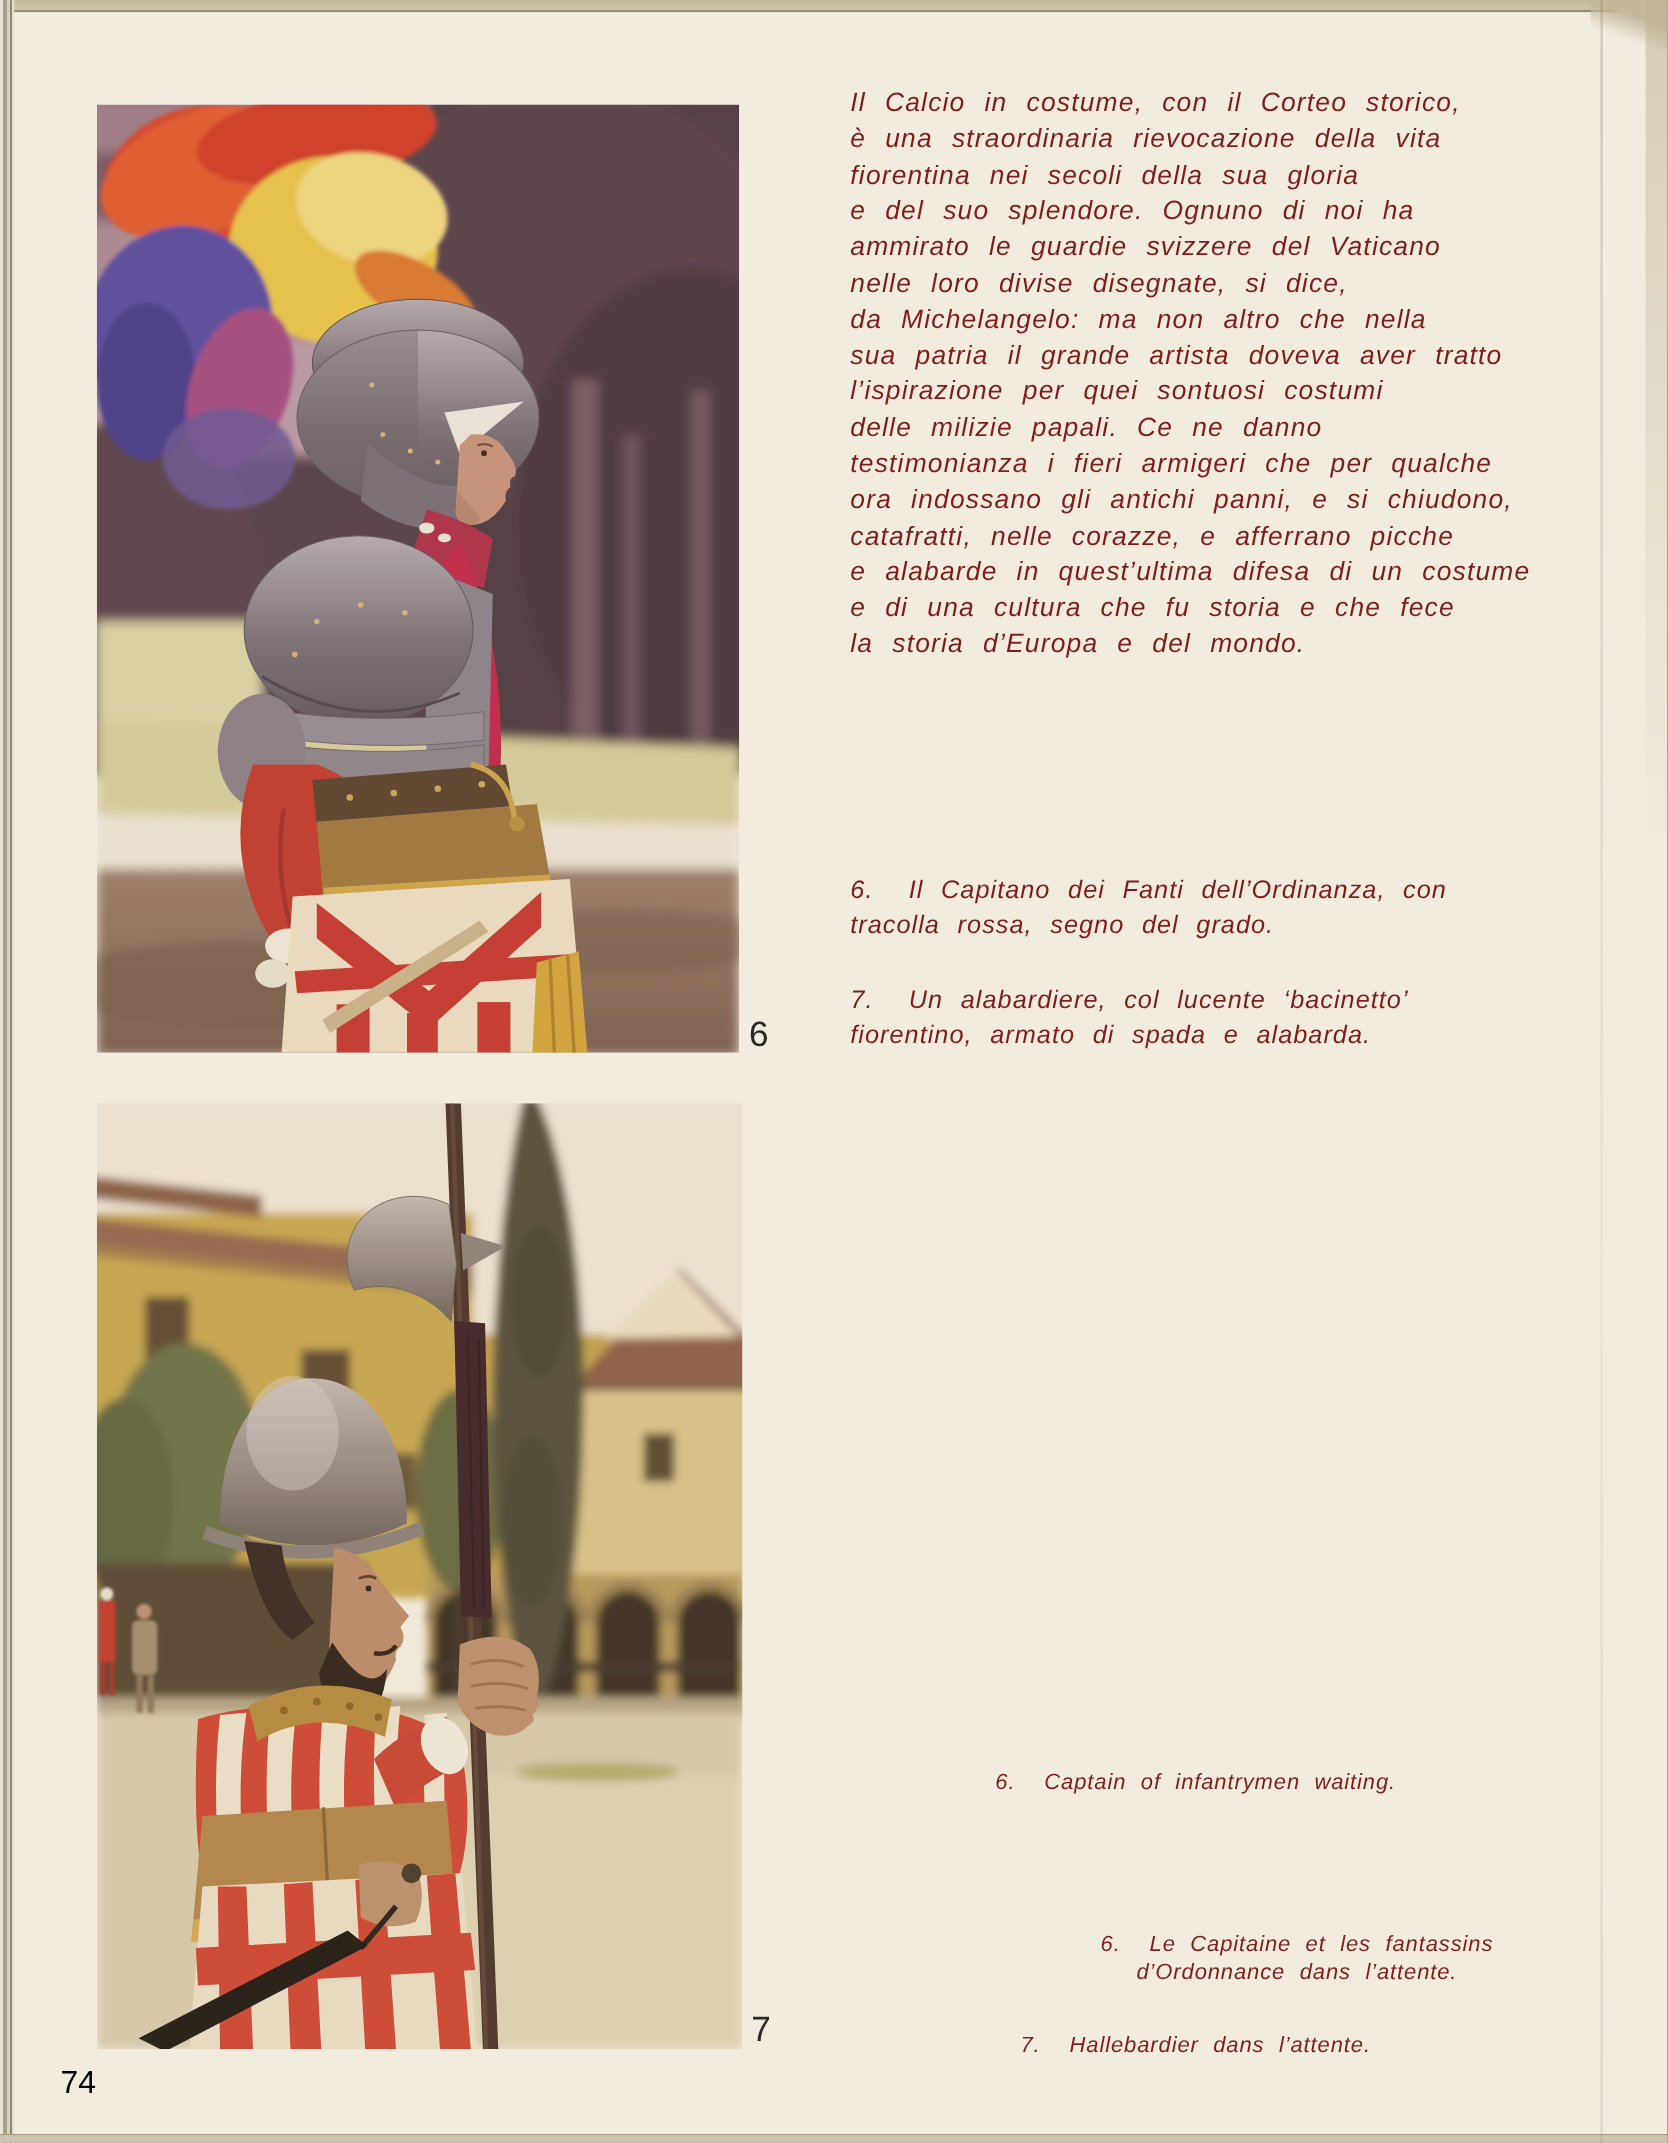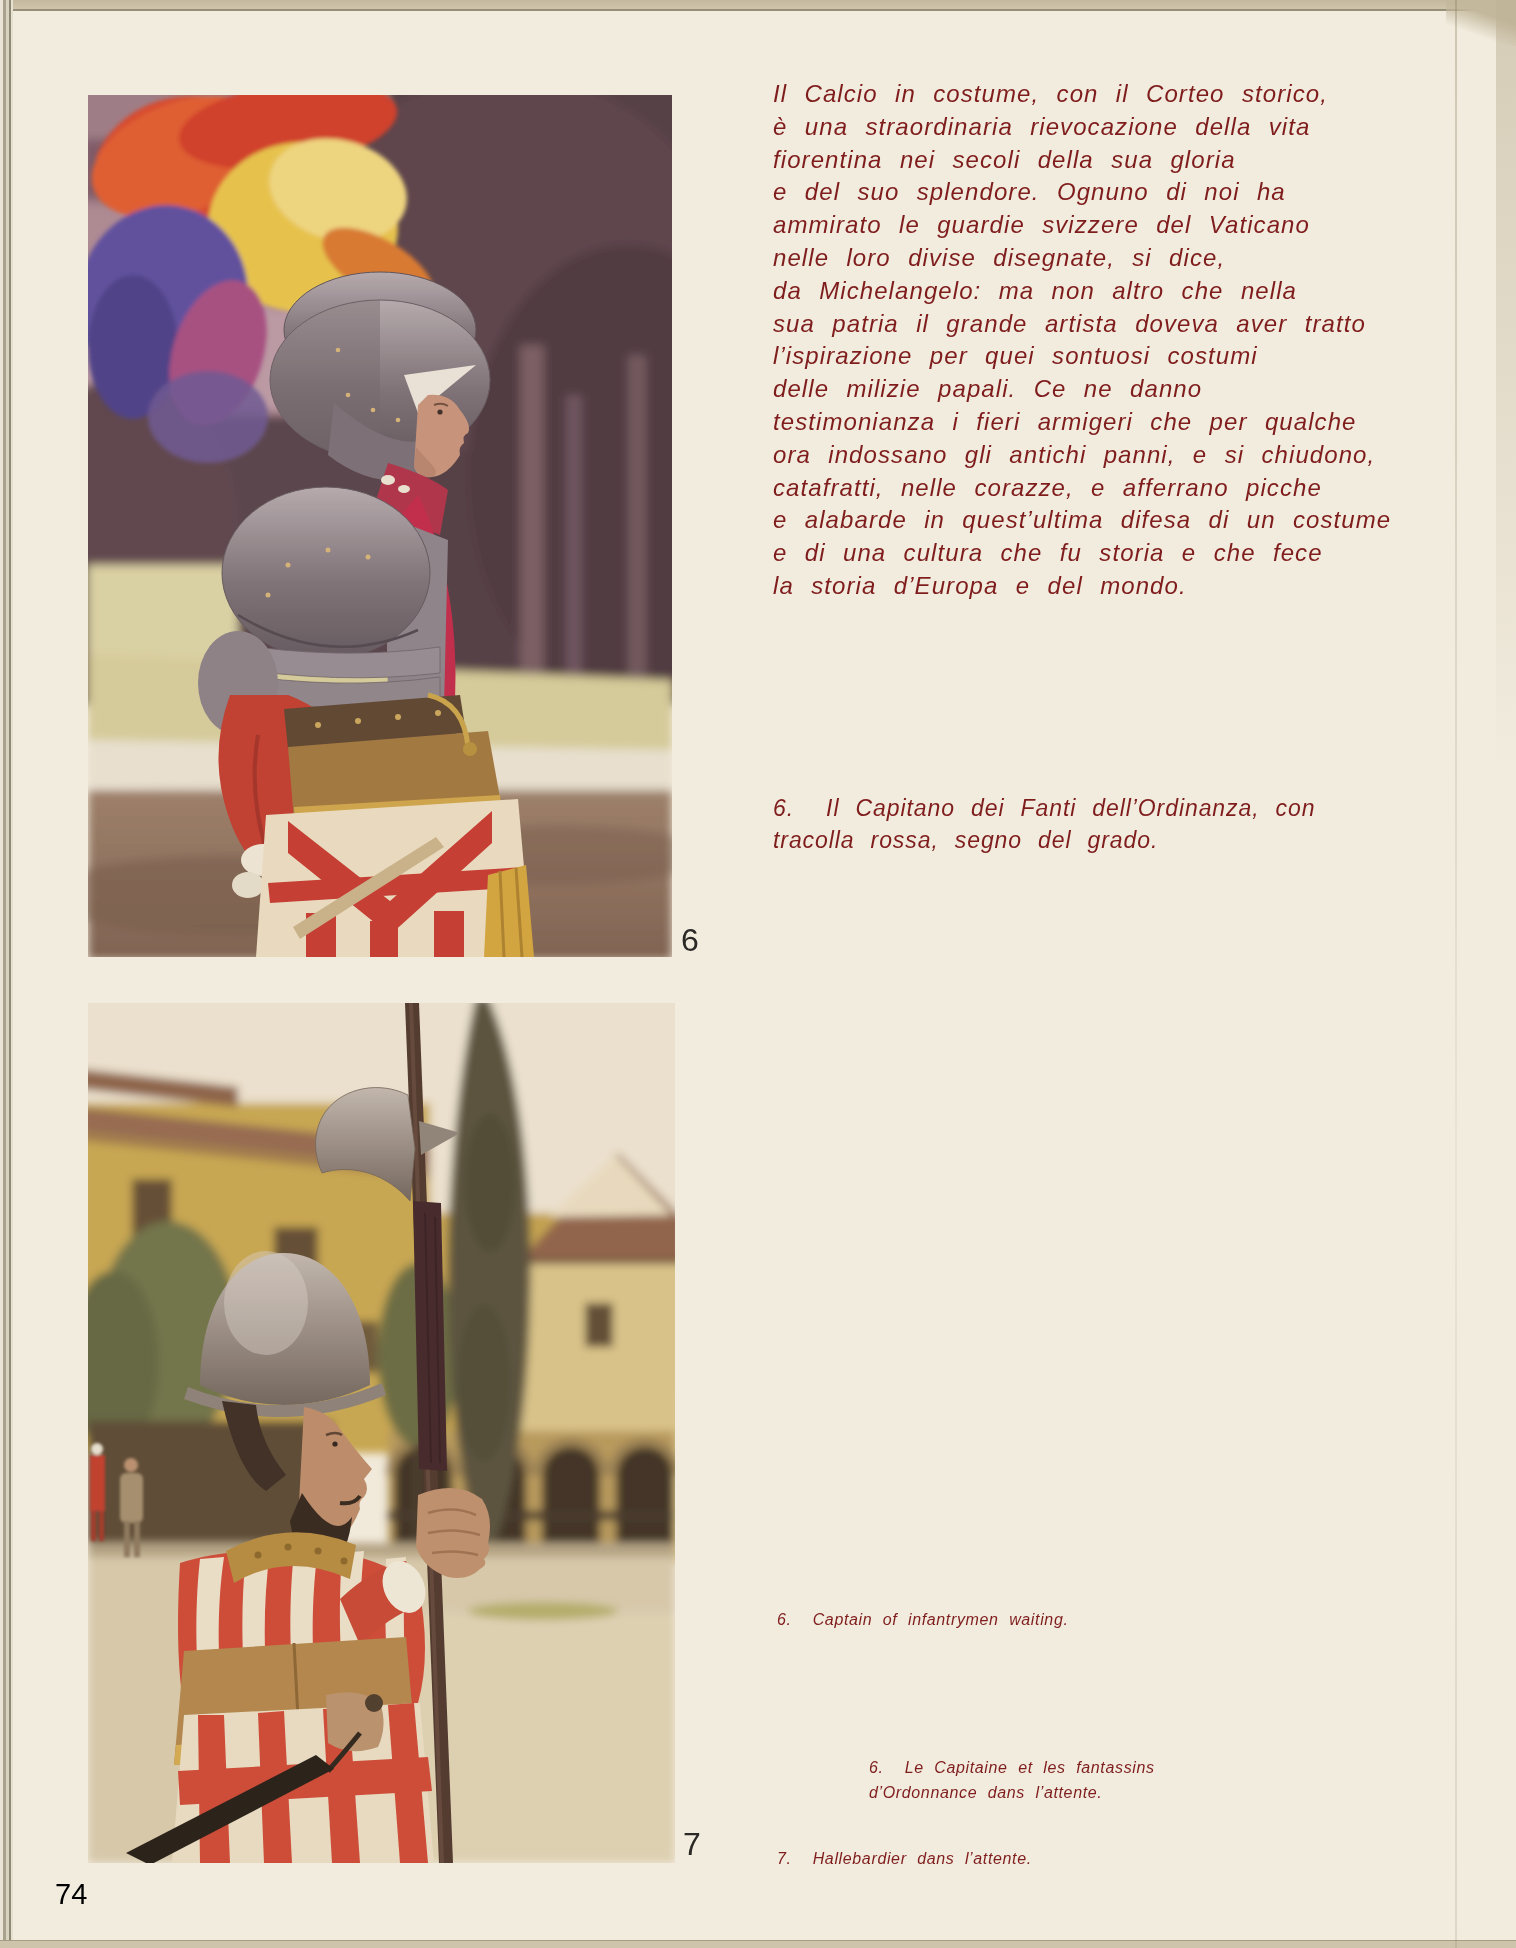--- a/index.html
+++ b/index.html
@@ -28,21 +28,21 @@
   .photo-1{left:88px;top:95px;width:584px;height:862px;}
   .photo-2{left:88px;top:1003px;width:587px;height:860px;}
 
   
   .txt{position:absolute;color:#7f1d1d;font-style:italic;white-space:pre-wrap;}
   .intro{left:773px;top:78px;width:665px;font-size:24px;line-height:32.8px;
     letter-spacing:.045em;word-spacing:.40em;}
   .cap-it{font-size:23px;line-height:31.5px;letter-spacing:.04em;word-spacing:.38em;width:665px;}
   .cap-it-6{left:773px;top:793px;}
   .cap-it-7{left:773px;top:893px;}
-  .cap-sm{font-size:16px;line-height:24.5px;letter-spacing:.04em;word-spacing:.34em;width:620px;}
+  .cap-sm{font-size:20px;line-height:24.5px;letter-spacing:.04em;word-spacing:.34em;width:620px;text-align:center;}
   .cap-en-6{left:777px;top:1608px;}
   .cap-en-7{left:777px;top:1668px;}
   .cap-fr-6{left:823px;top:1756px;margin-left:46px;}
   .cap-fr-7{left:777px;top:1847px;}
   .fig-num{position:absolute;color:#2b2926;font-size:32px;font-style:normal;letter-spacing:.02em;}
   .fig-num-6{left:681px;top:922px;}
   .fig-num-7{left:683px;top:1826px;}
   .page-num{position:absolute;left:55px;top:1878px;color:#000000;font-size:29px;}
 </style>
 </head>
@@ -323,20 +323,22 @@
 delle milizie papali. Ce ne danno
 testimonianza i fieri armigeri che per qualche
 ora indossano gli antichi panni, e si chiudono,
 catafratti, nelle corazze, e afferrano picche
 e alabarde in quest’ultima difesa di un costume
 e di una cultura che fu storia e che fece
 la storia d’Europa e del mondo.</div>
 
   <div class="txt cap-it cap-it-6">6.  Il Capitano dei Fanti dell’Ordinanza, con
 tracolla rossa, segno del grado.</div>
+  <div class="txt cap-it cap-it-7">7.  Un alabardiere, col lucente ‘bacinetto’
+fiorentino, armato di spada e alabarda.</div>
 
   <div class="txt cap-sm cap-en-6">6.  Captain of infantrymen waiting.</div>
   <div class="txt cap-sm cap-fr-6">6.  Le Capitaine et les fantassins
 d’Ordonnance dans l’attente.</div>
   <div class="txt cap-sm cap-fr-7">7.  Hallebardier dans l’attente.</div>
 
   <div class="fig-num fig-num-6">6</div>
   <div class="fig-num fig-num-7">7</div>
 
   <div class="page-num">74</div>

